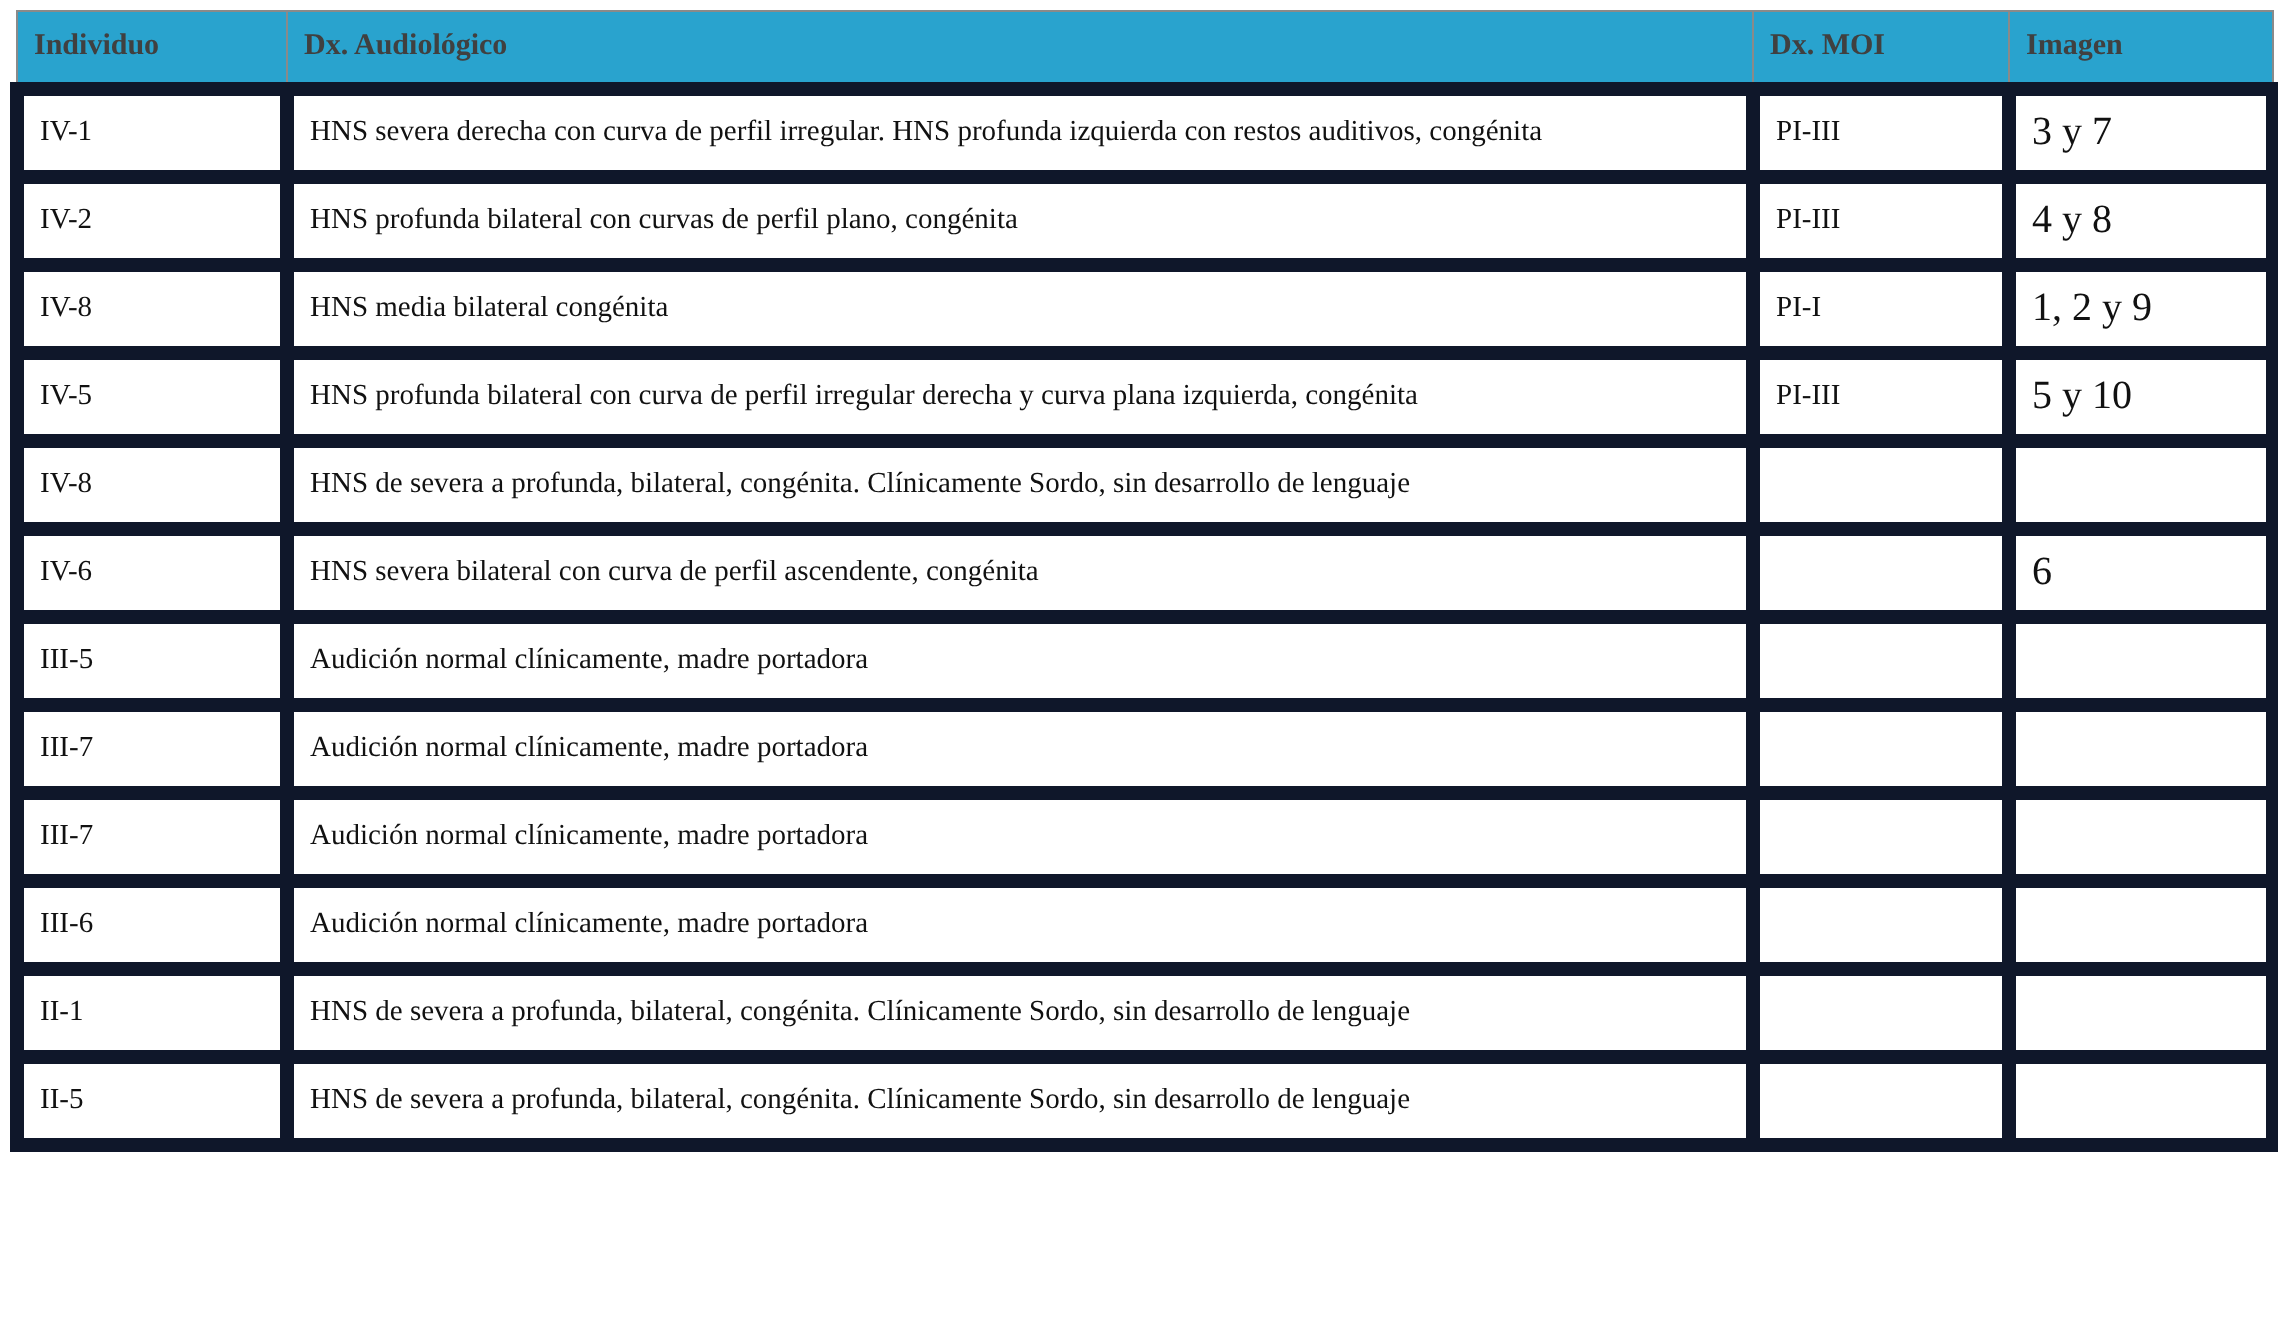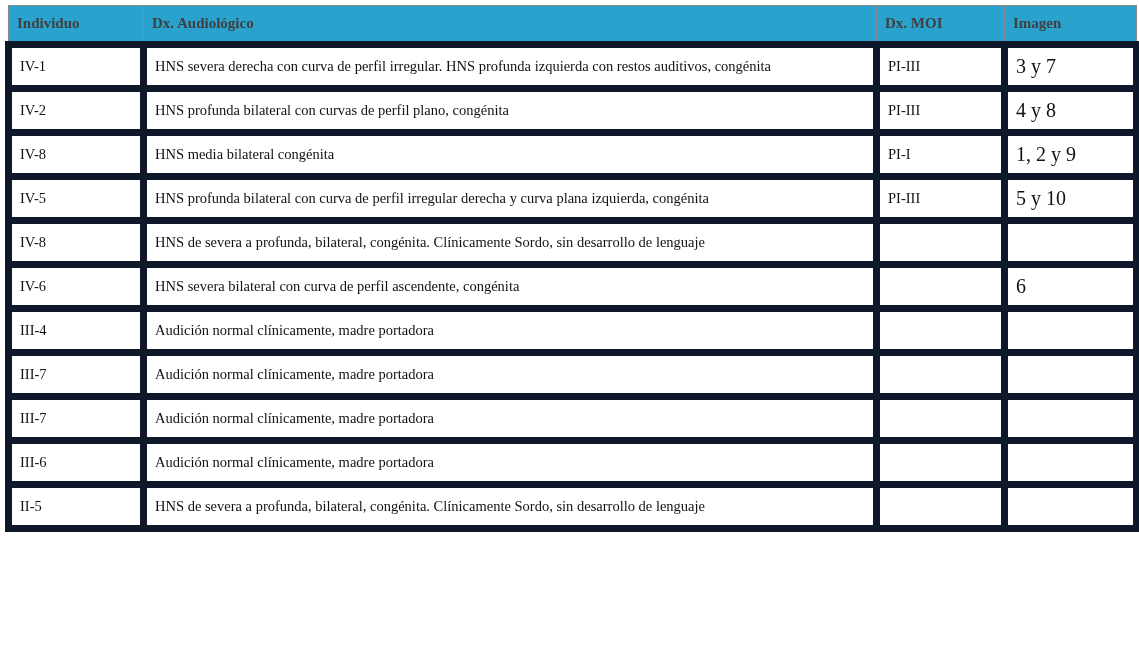--- a/index.html
+++ b/index.html
@@ -115,21 +115,21 @@
           <td class="col-moi"></td>
           <td class="col-imagen"></td>
         </tr>
         <tr>
           <td class="col-individuo">IV-6</td>
           <td class="col-audiologico">HNS severa bilateral con curva de perfil ascendente, congénita</td>
           <td class="col-moi"></td>
           <td class="col-imagen">6</td>
         </tr>
         <tr>
-          <td class="col-individuo">III-4</td>
+          <td class="col-individuo">III-5</td>
           <td class="col-audiologico">Audición normal clínicamente, madre portadora</td>
           <td class="col-moi"></td>
           <td class="col-imagen"></td>
         </tr>
         <tr>
           <td class="col-individuo">III-7</td>
           <td class="col-audiologico">Audición normal clínicamente, madre portadora</td>
           <td class="col-moi"></td>
           <td class="col-imagen"></td>
         </tr>
@@ -139,20 +139,26 @@
           <td class="col-moi"></td>
           <td class="col-imagen"></td>
         </tr>
         <tr>
           <td class="col-individuo">III-6</td>
           <td class="col-audiologico">Audición normal clínicamente, madre portadora</td>
           <td class="col-moi"></td>
           <td class="col-imagen"></td>
         </tr>
         <tr>
+          <td class="col-individuo">II-1</td>
+          <td class="col-audiologico">HNS de severa a profunda, bilateral, congénita. Clínicamente Sordo, sin desarrollo de lenguaje</td>
+          <td class="col-moi"></td>
+          <td class="col-imagen"></td>
+        </tr>
+        <tr>
           <td class="col-individuo">II-5</td>
           <td class="col-audiologico">HNS de severa a profunda, bilateral, congénita. Clínicamente Sordo, sin desarrollo de lenguaje</td>
           <td class="col-moi"></td>
           <td class="col-imagen"></td>
         </tr>
       </tbody>
   </table>
 </div>
 
 </body></html>

